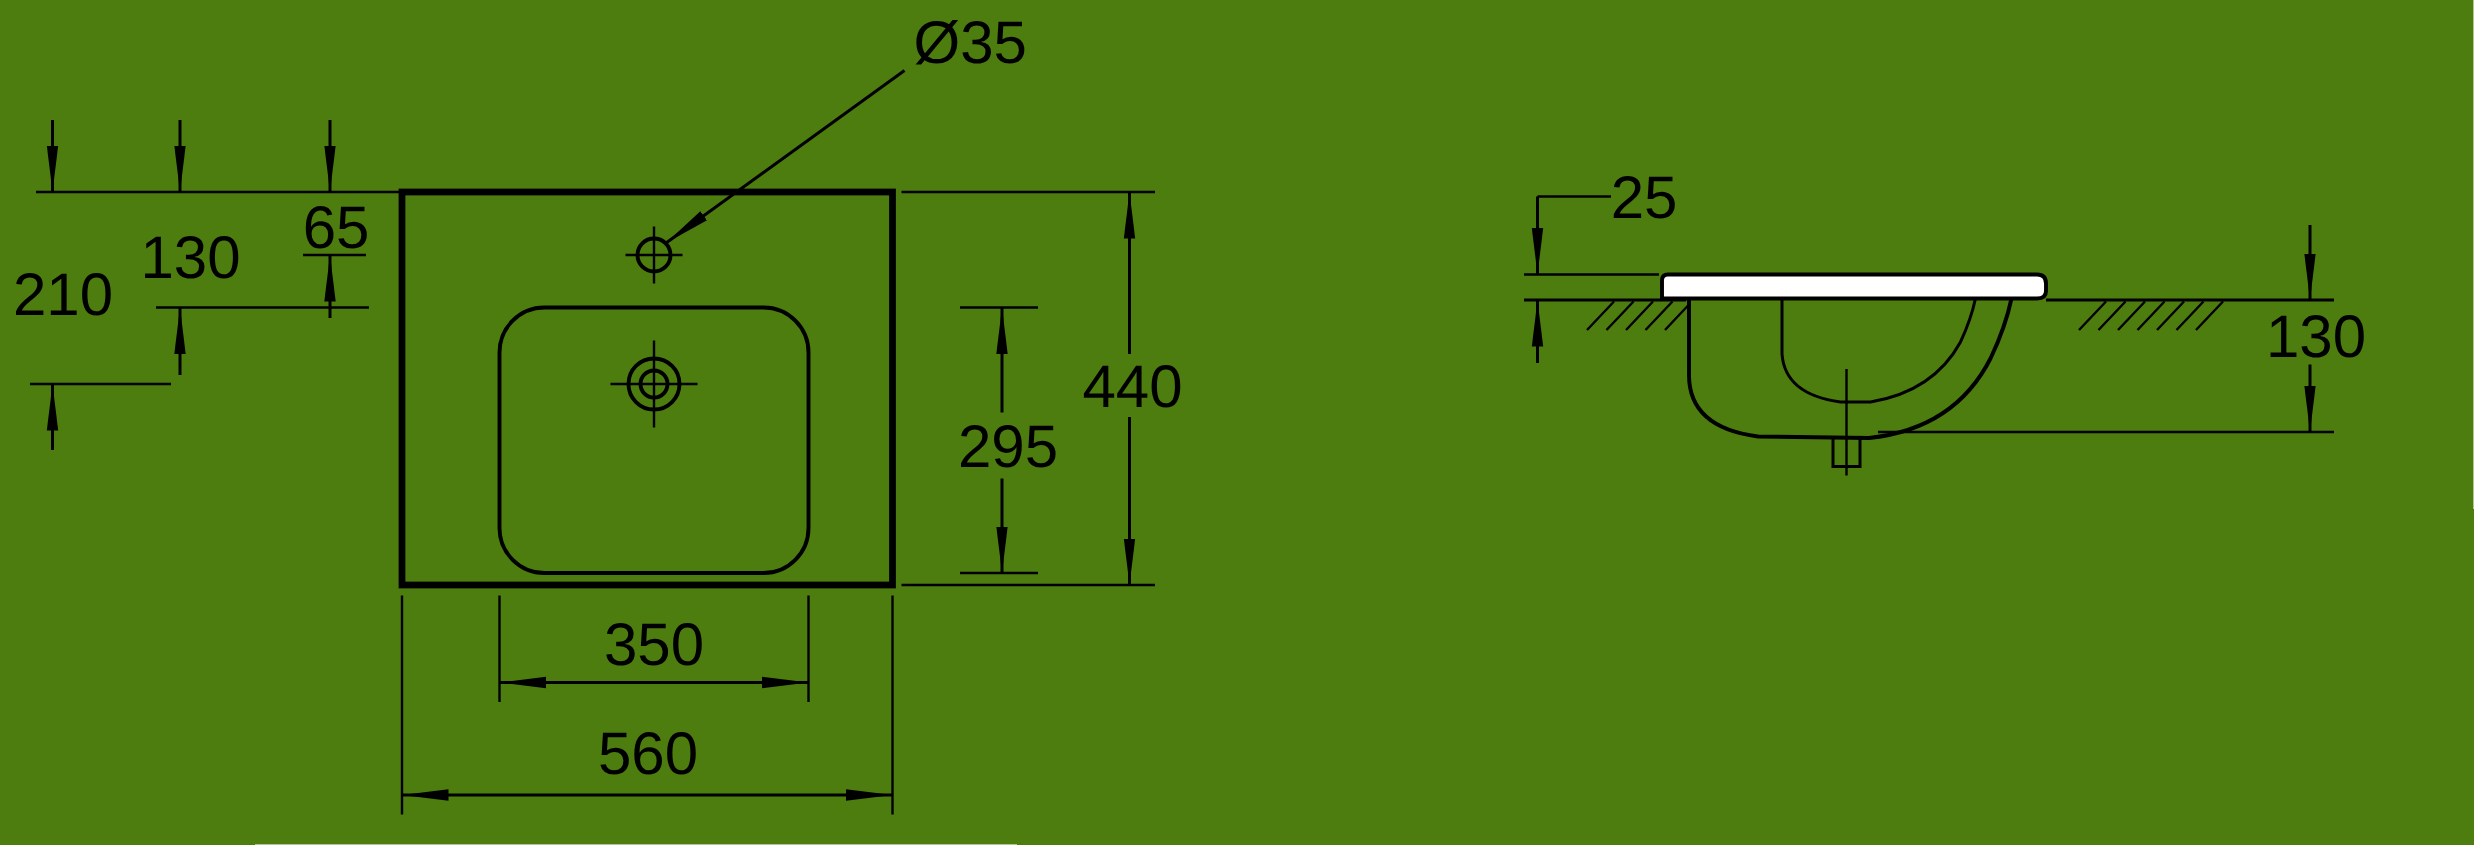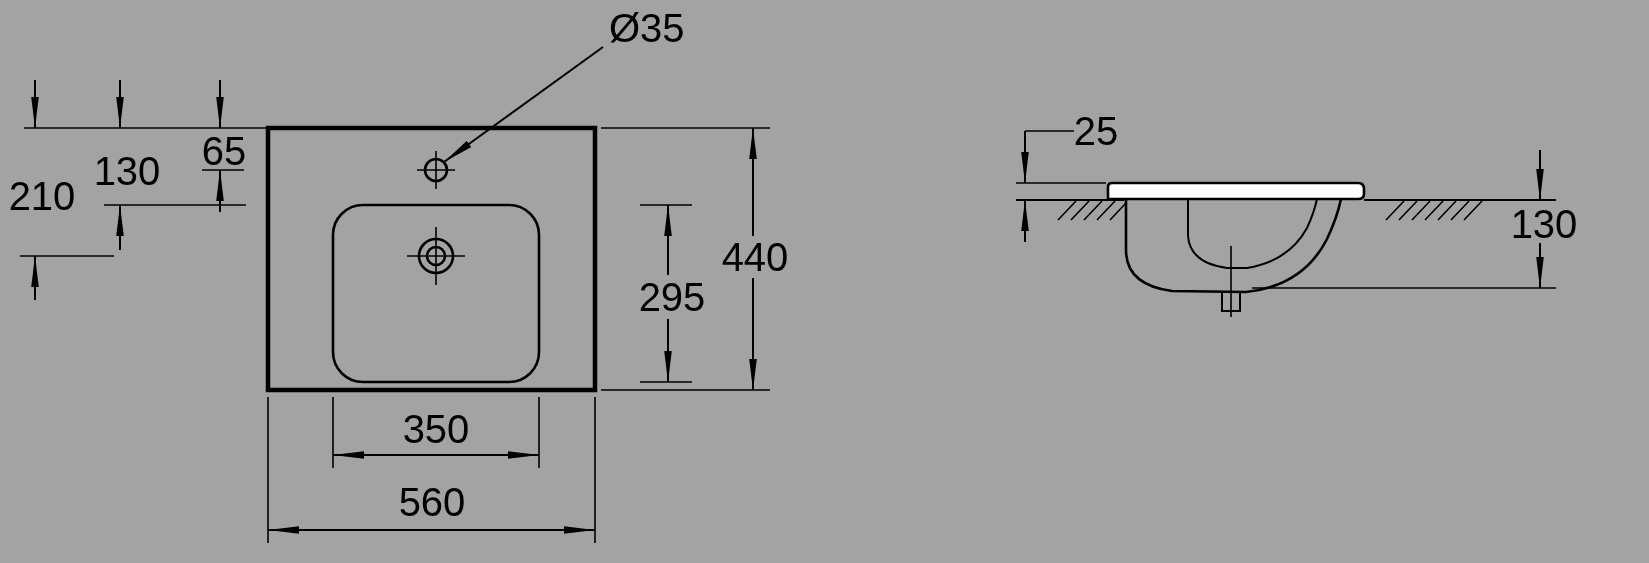--- a/index.html
+++ b/index.html
@@ -4,21 +4,21 @@
 <style>
   html, body {
     margin: 0;
     padding: 0;
     background: #ffffff;
   }
   .sheet {
     position: relative;
     width: 1649px;
     height: 563px;
-    background: #a3a3a3;
+    background: #4d7c0f;
     overflow: hidden;
   }
   svg { display: block; width: 1649px; height: 563px; }
   text {
     font-family: "Liberation Sans", sans-serif;
     font-size: 40px;
     fill: #000000;
   }
   .thick  { stroke: #000; stroke-width: 4.5; fill: none; }
   .medium { stroke: #000; stroke-width: 2.6; fill: none; }

